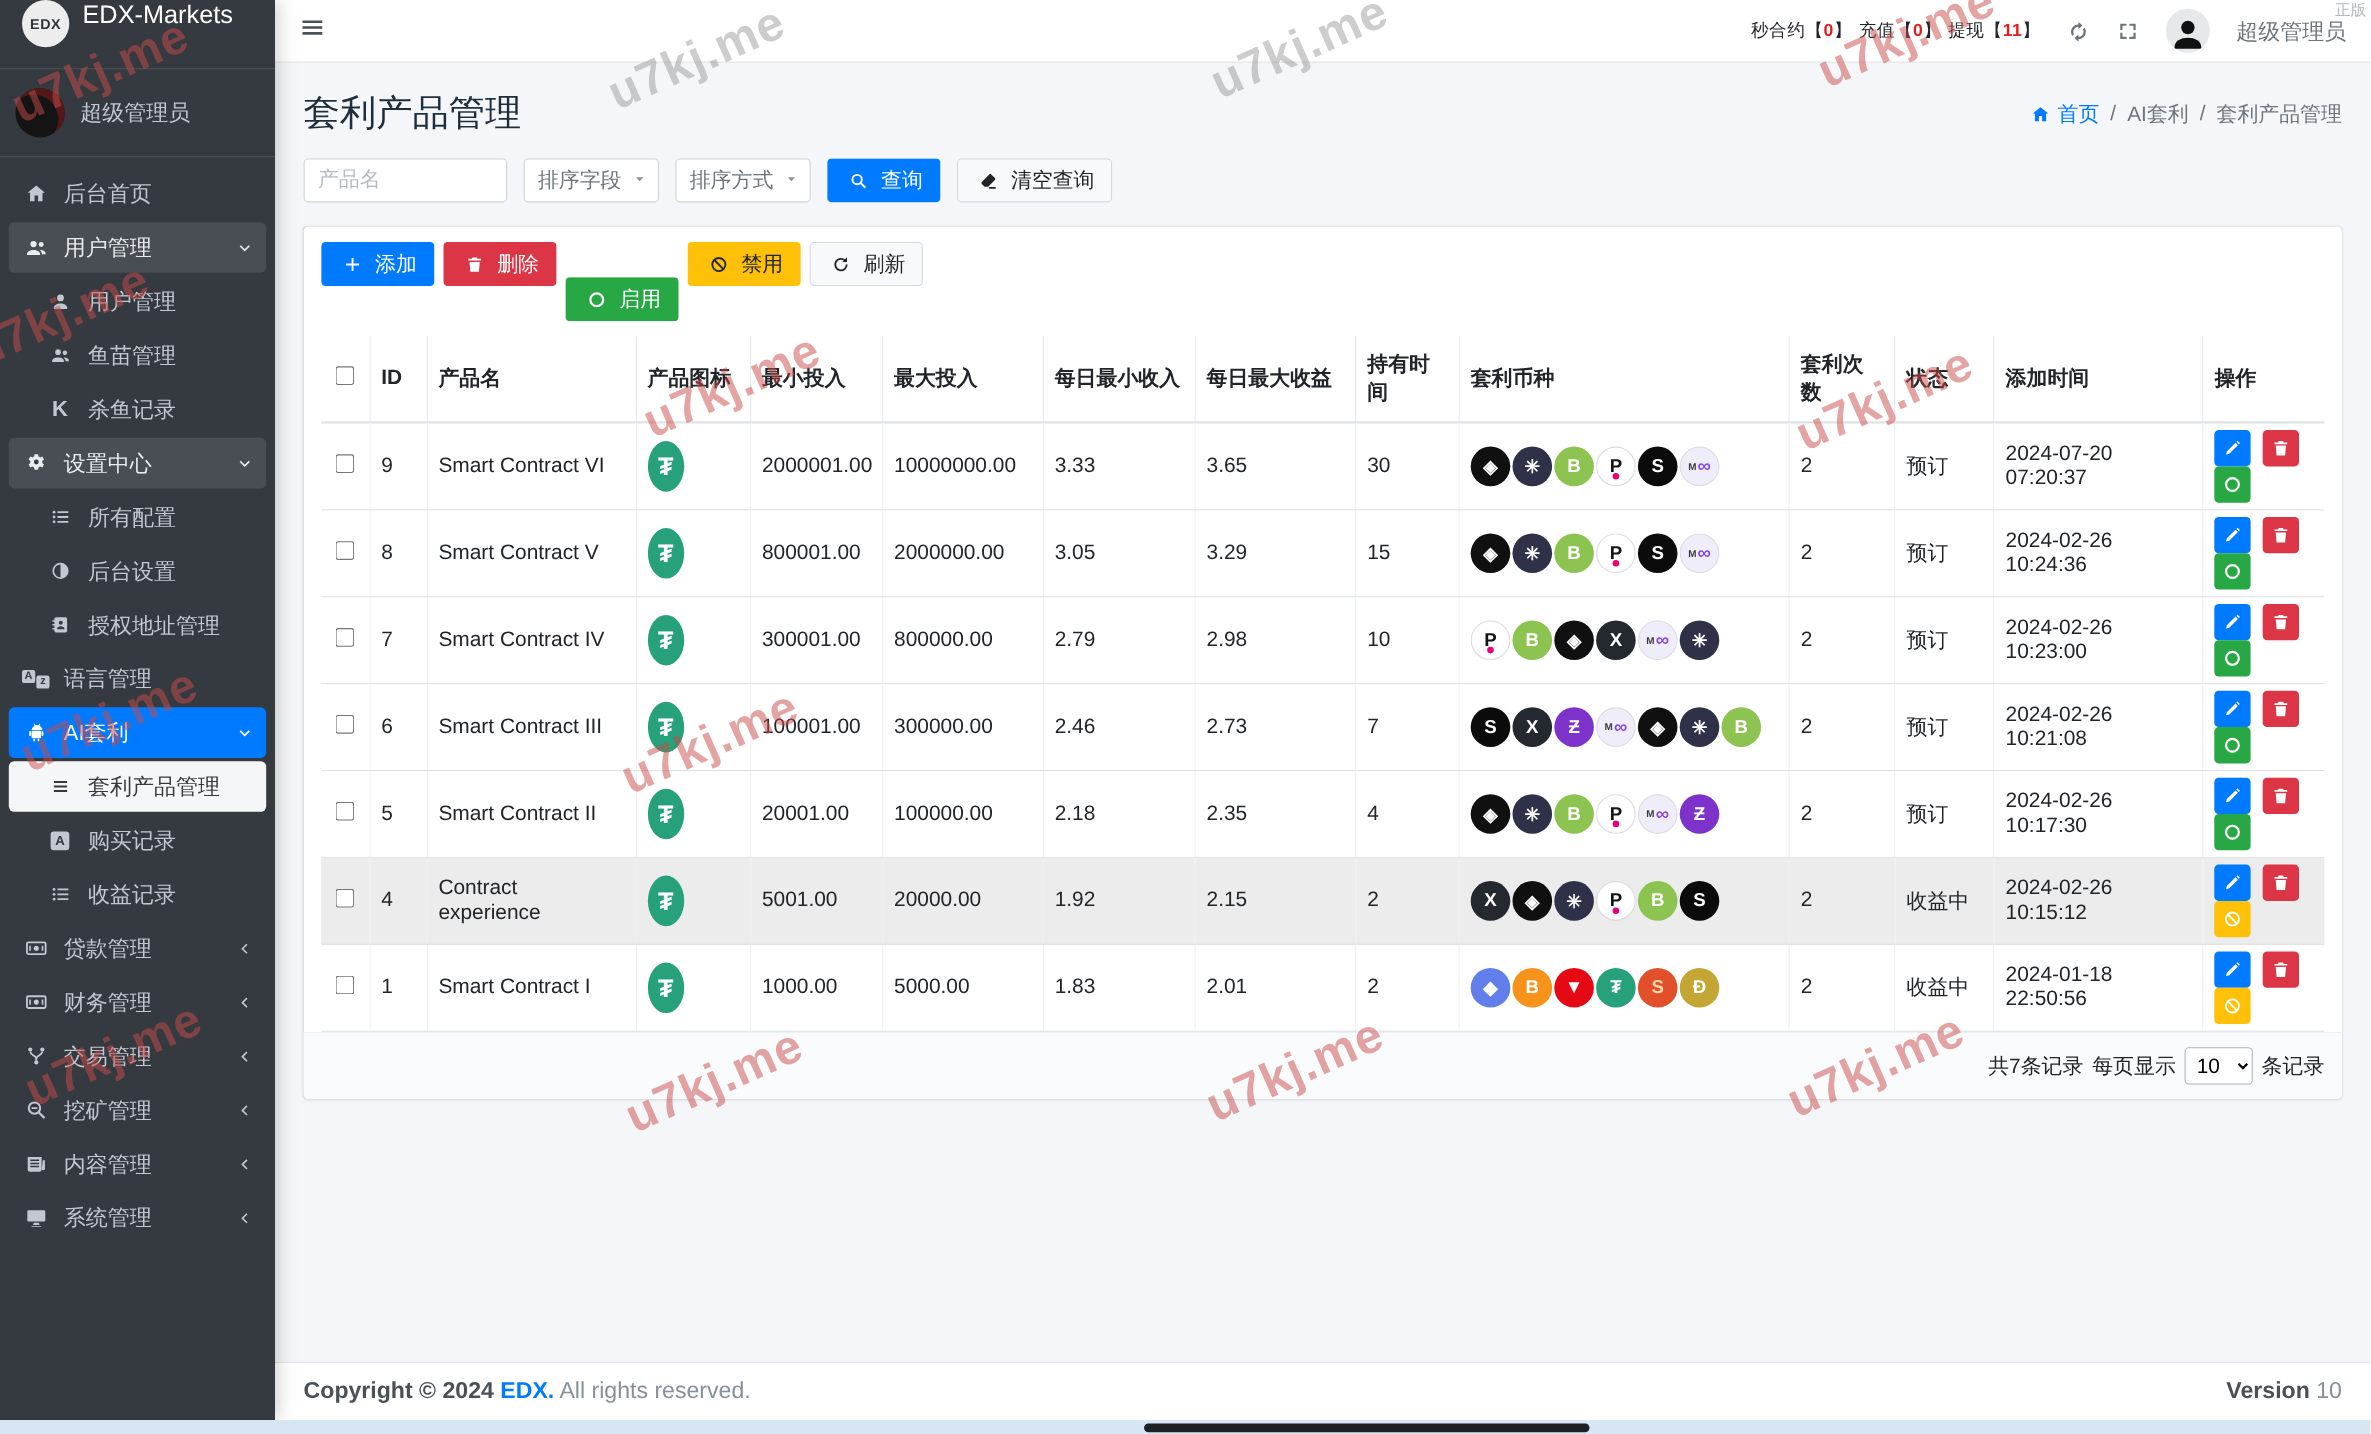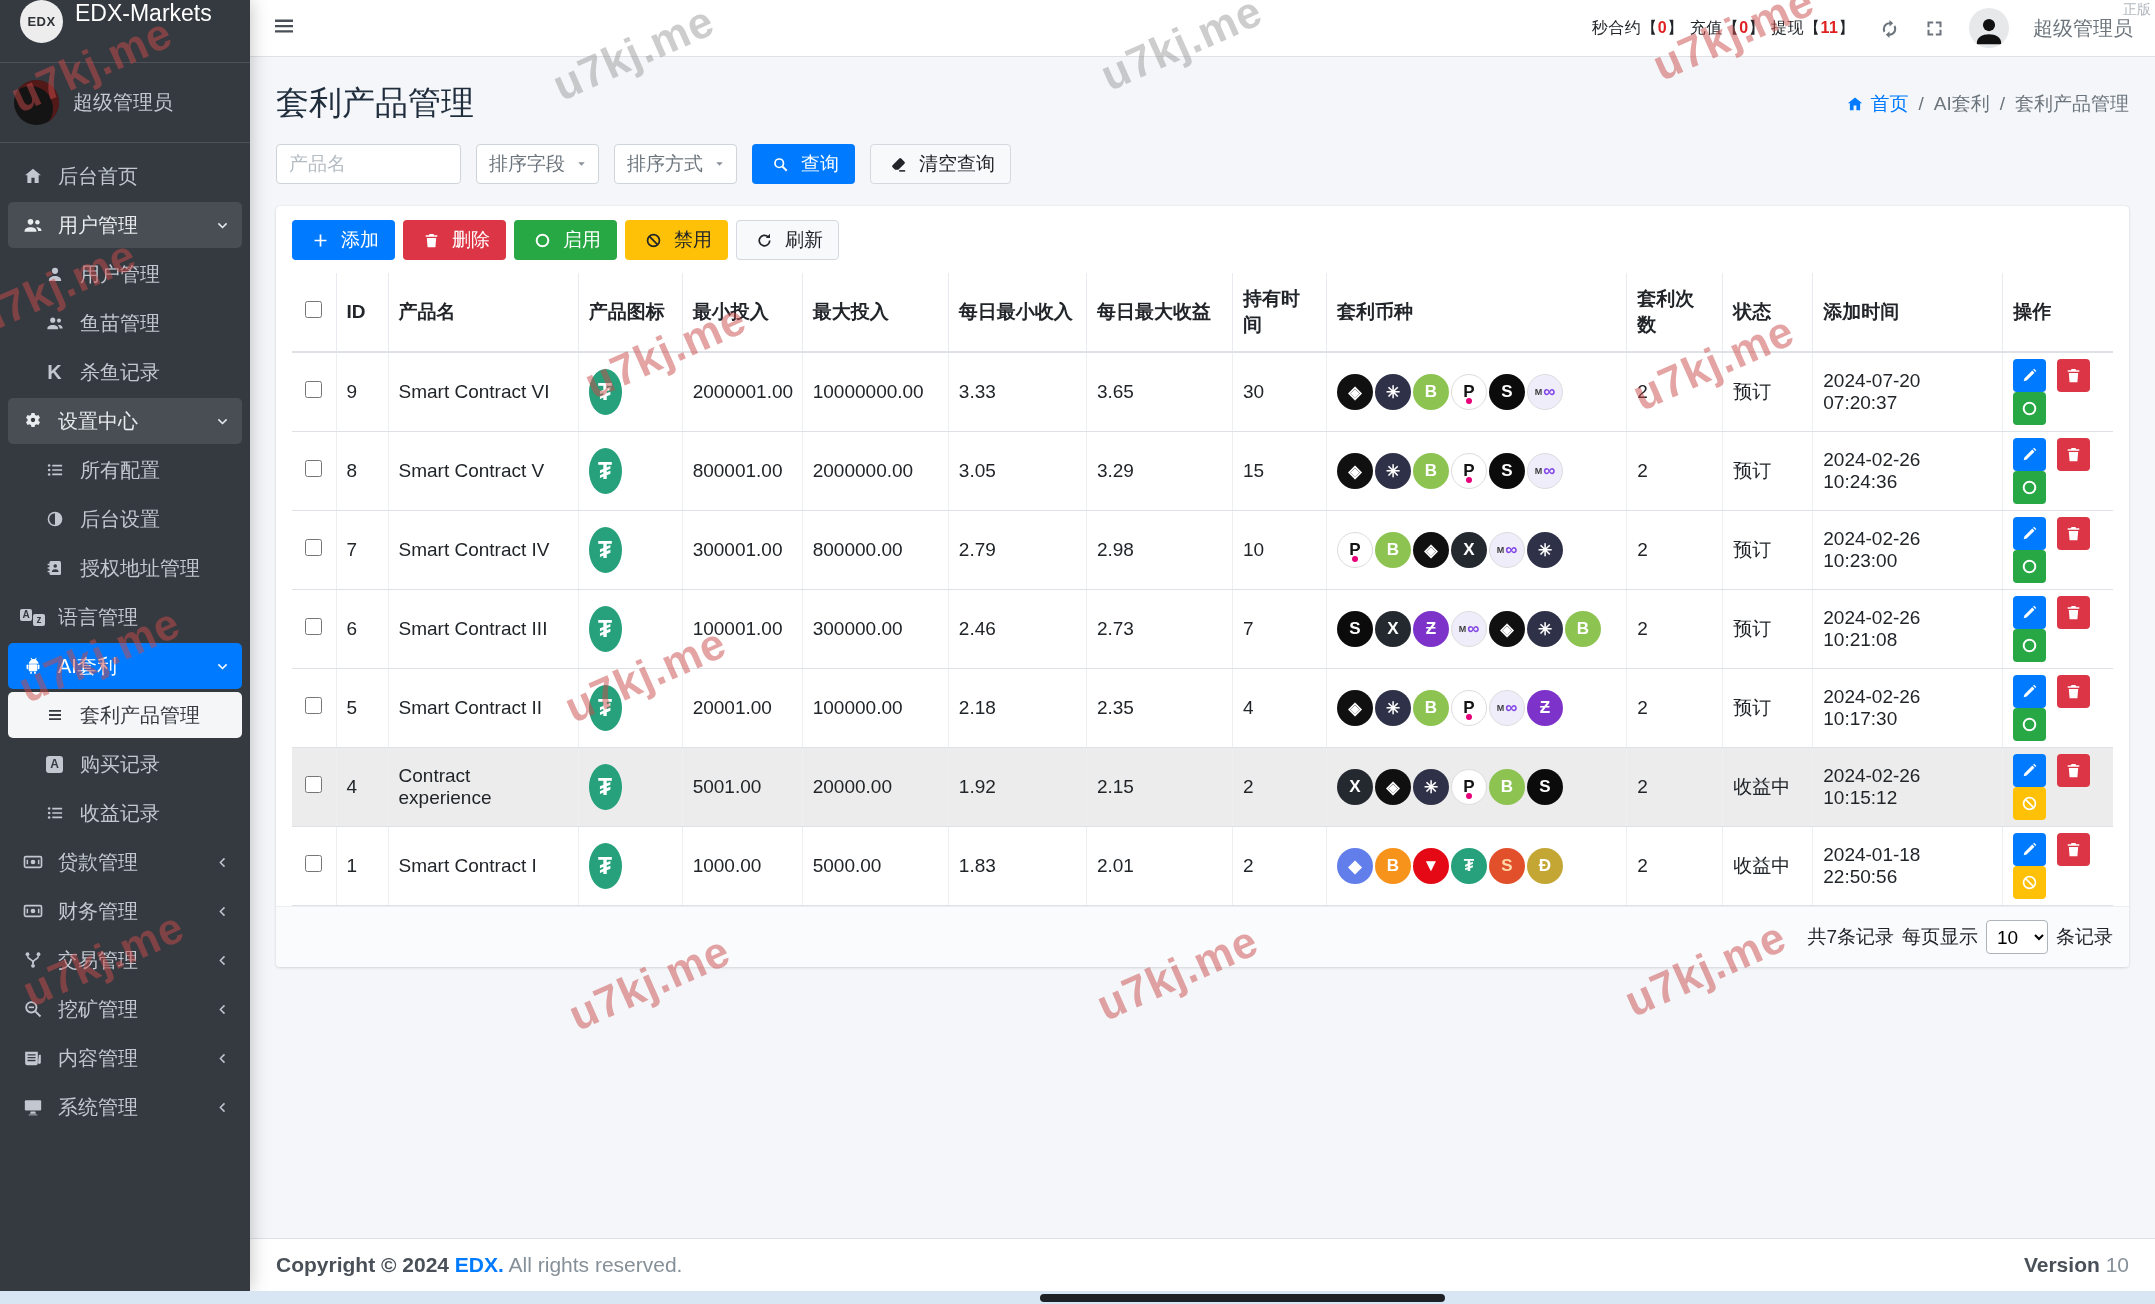--- a/index.html
+++ b/index.html
@@ -63,21 +63,21 @@
   
   .filter-row { display:flex; align-items:center; gap:15px; margin:2px 0 22px; }
   .f-input { width:185px; height:40px; border:1px solid #ced4da; border-radius:4px; padding:0 12px; font-size:19px; font-family:inherit; color:#495057; background:#fff; }
   .f-input::placeholder { color:#b4bcc3; }
   .f-select { min-width:118px; height:40px; background:#fff; border:1px solid #ced4da; border-radius:4px; display:flex; align-items:center; justify-content:space-between; gap:10px; padding:0 10px 0 12px; color:#6c757d; cursor:pointer; }
   .f-select svg { width:13px; height:13px; fill:#8a9199; }
   .btn { height:40px; border:1px solid transparent; border-radius:4px; display:inline-flex; align-items:center; gap:8px; padding:0 15px; font-size:19px; font-family:inherit; cursor:pointer; white-space:nowrap; }
   .btn svg { width:17px; height:17px; fill:currentColor; }
   .btn-primary { background:#007bff; color:#fff; }
   .btn-danger  { background:#dc3545; color:#fff; }
-  .btn-success { background:#28a745; color:#fff; }
+  .btn-success { background:#28a745; color:#fff;margin-top:32px; }
   .btn-warning { background:#ffc107; color:#212529; }
   .btn-warning svg { fill:#fff; }
   .btn-light   { background:#f8f9fa; color:#212529; border-color:#d3d9df; }
 
   
   .card { background:#fff; border-radius:4px; box-shadow:0 0 1px rgba(0,0,0,.125), 0 1px 3px rgba(0,0,0,.12); }
   .card-body { padding:14px 16px 0; }
   .toolbar { display:flex; gap:8px; margin-bottom:13px; }
   table { width:100%; border-collapse:collapse; table-layout:fixed; font-size:19px; }
   th { text-align:left; font-weight:700; color:#212529; padding:13px 10px; border:1px solid #e7eaee; border-top:none; border-bottom:2px solid #dee2e6; }

